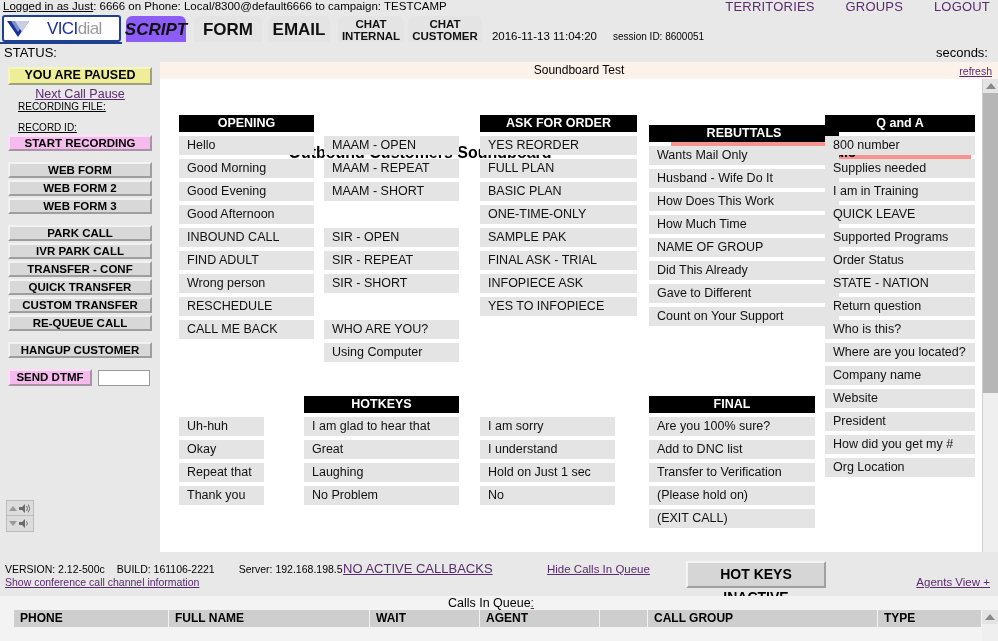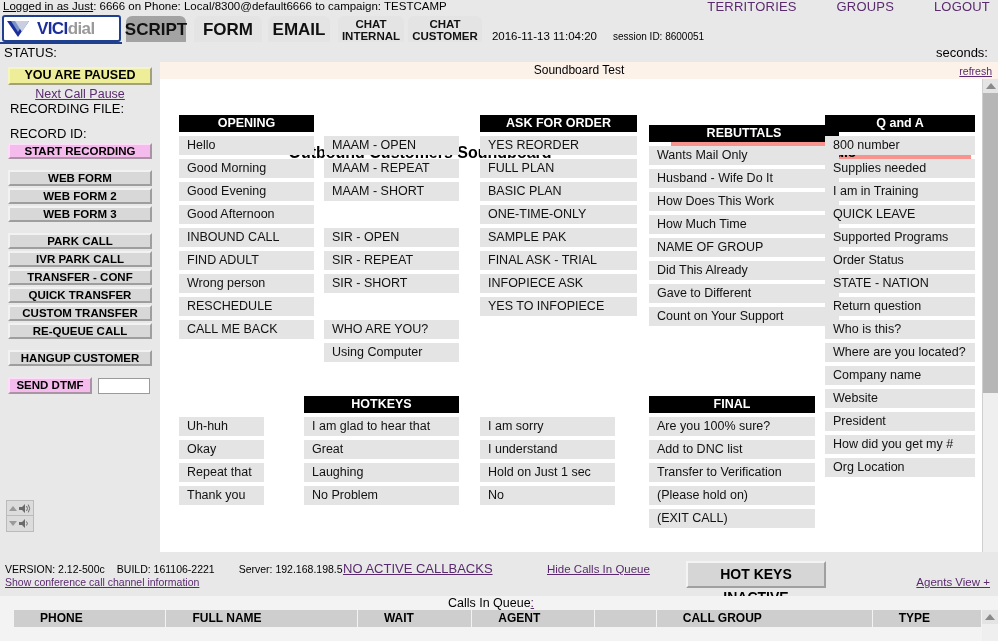--- a/index.html
+++ b/index.html
@@ -15,42 +15,42 @@
   #root { position: relative; width: 998px; height: 641px; background:#e8e8e8; }
 
   
   .topline {
     position:absolute; left:0; top:0; width:998px; height:14px;
     font-size:11.5px; line-height:13px; color:#000; white-space:nowrap;
   }
   .topline .u { text-decoration: underline; }
   .topline-left { position:absolute; left:3px; top:0; }
   .topline-right { position:absolute; right:8px; top:0; font-size:13px; color:#5a2a6e; letter-spacing:.2px; }
-  .topline-right span { margin-left:36px; cursor:pointer; }
+  .topline-right span { margin-left:27px; cursor:pointer; }
 
   
   .tabstrip { position:absolute; left:0; top:14px; width:998px; height:30px; }
   .logo {
     position:absolute; left:2px; top:1px; width:119px; height:27px;
     background:#fff; border:2px solid #1f3f8f; border-radius:3px;
     display:flex; align-items:center; overflow:hidden;
   }
   .logo .mark { margin-left:3px; width:22px; height:16px; position:relative; }
-  .logo .logotext { font-size:17px; font-weight:bold; letter-spacing:-0.6px; margin-left:8px;}
+  .logo .logotext { font-size:17px; font-weight:normal; letter-spacing:-0.6px; margin-left:18px;}
   .logo .logotext .b { color:#1a2f9c; }
   .logo .logotext .g { color:#9a9a9a; }
 
   .tab {
     position:absolute; top:2px; height:28px;
     background:#e4e4e4; border-radius:6px 6px 0 0;
     display:flex; align-items:center; justify-content:center;
     font-weight:bold; text-align:center; color:#111;
     cursor:pointer;
   }
-  .tab.active { background:#a3a3a3; }
+  .tab.active { background:#8b5cf6;font-style:italic; }
   .tab.big { font-size:17px; }
   .tab.two { font-size:11.5px; line-height:12px; }
 
   .tabunderline { position:absolute; left:0; top:42px; width:998px; height:2px; background:#1f3f8f; }
   .tabunderline-w { position:absolute; left:122px; top:42px; width:876px; height:2px; background:#e8e8e8; }
 
   
   .statusrow { position:absolute; left:0; top:44px; width:998px; height:18px; background:#e8e8e8; }
   .statusrow .lbl { position:absolute; left:4px; top:1px; font-size:13px; }
   .statusrow .sec { position:absolute; right:10px; top:1px; font-size:13px; }
@@ -70,21 +70,21 @@
   .sidebar { position:absolute; left:0; top:62px; width:160px; height:490px; background:#e8e8e8; }
   .sbbtn {
     display:block; width:144px; margin:0 auto 2px auto; height:16px;
     border:2px outset #f2f2f2; background:#d8d8d8;
     font-size:11.5px; font-weight:bold; text-align:center; line-height:12px;
     cursor:pointer; color:#000; font-family:"Liberation Sans", sans-serif;
   }
   .sbbtn.paused { background:#eeee99; border-color:#f5f5c0; height:18px; font-size:12.5px; }
   .sbbtn.pink { background:#f5bbec; border-color:#fdddf8; }
   .sblink { display:block; text-align:center; color:#5a2a6e; font-size:12.5px; text-decoration:underline; cursor:pointer; }
-  .sbtext { font-size:13px; padding-left:10px; }
+  .sbtext { font-size:10px; padding-left:18px;text-decoration:underline; }
   .gap { height:9px; }
   .dtmfrow { display:flex; align-items:flex-end; padding-left:8px; }
   .dtmfrow .sbbtn { width:84px; margin:0; height:17px; }
   .dtmfinput { margin-left:6px; width:52px; height:16px; border:1px solid #9a9a9a; background:#fff; }
   .volbox { position:absolute; left:6px; top:438px; width:28px; border:1px solid #bbb; background:#dcdcdc; }
   .volrow { height:15px; display:flex; align-items:center; justify-content:center; border-bottom:1px solid #bbb; }
   .volrow:last-child { border-bottom:none; }
 
   
   .panel { position:absolute; left:160px; top:62px; width:838px; height:490px; background:#ffffff; }
@@ -150,21 +150,21 @@
     position:absolute; right:8px; top:24px; font-size:11.5px;
     color:#5a2a6e; text-decoration:underline; cursor:pointer;
   }
 
   
   .ciq { position:absolute; left:0; top:596px; width:998px; height:45px; background:#f3f3f3; }
   .ciq-title { position:absolute; left:0; top:0; width:982px; text-align:center; font-size:12.5px; }
   .ciq-title .lk { color:#5a2a6e; text-decoration:underline; cursor:pointer; }
   .ciq-table { position:absolute; left:14px; top:14px; width:968px; }
   .ciq-head { display:flex; background:#cecece; height:17px; }
-  .ciq-head div { font-size:12px; font-weight:bold; line-height:17px; padding-left:6px; border-right:1px solid #f3f3f3;margin-left:20px; }
+  .ciq-head div { font-size:12px; font-weight:bold; line-height:17px; padding-left:6px; border-right:1px solid #f3f3f3; }
   .ciq-scroll { position:absolute; right:0; top:14px; width:16px; height:31px; background:#efefef; }
   .ciq-scroll .arrow { width:16px; height:14px; display:flex; align-items:center; justify-content:center; background:#e4e4e4; }
   .tri { width:0; height:0; border-left:5px solid transparent; border-right:5px solid transparent; }
   .tri.up { border-bottom:6px solid #8a8a8a; }
   .tri.sm-up { border-left:4px solid transparent; border-right:4px solid transparent; border-bottom:5px solid #9a9a9a;}
   .tri.sm-down { border-left:4px solid transparent; border-right:4px solid transparent; border-top:5px solid #9a9a9a;}
 </style>
 </head>
 <body>
 

